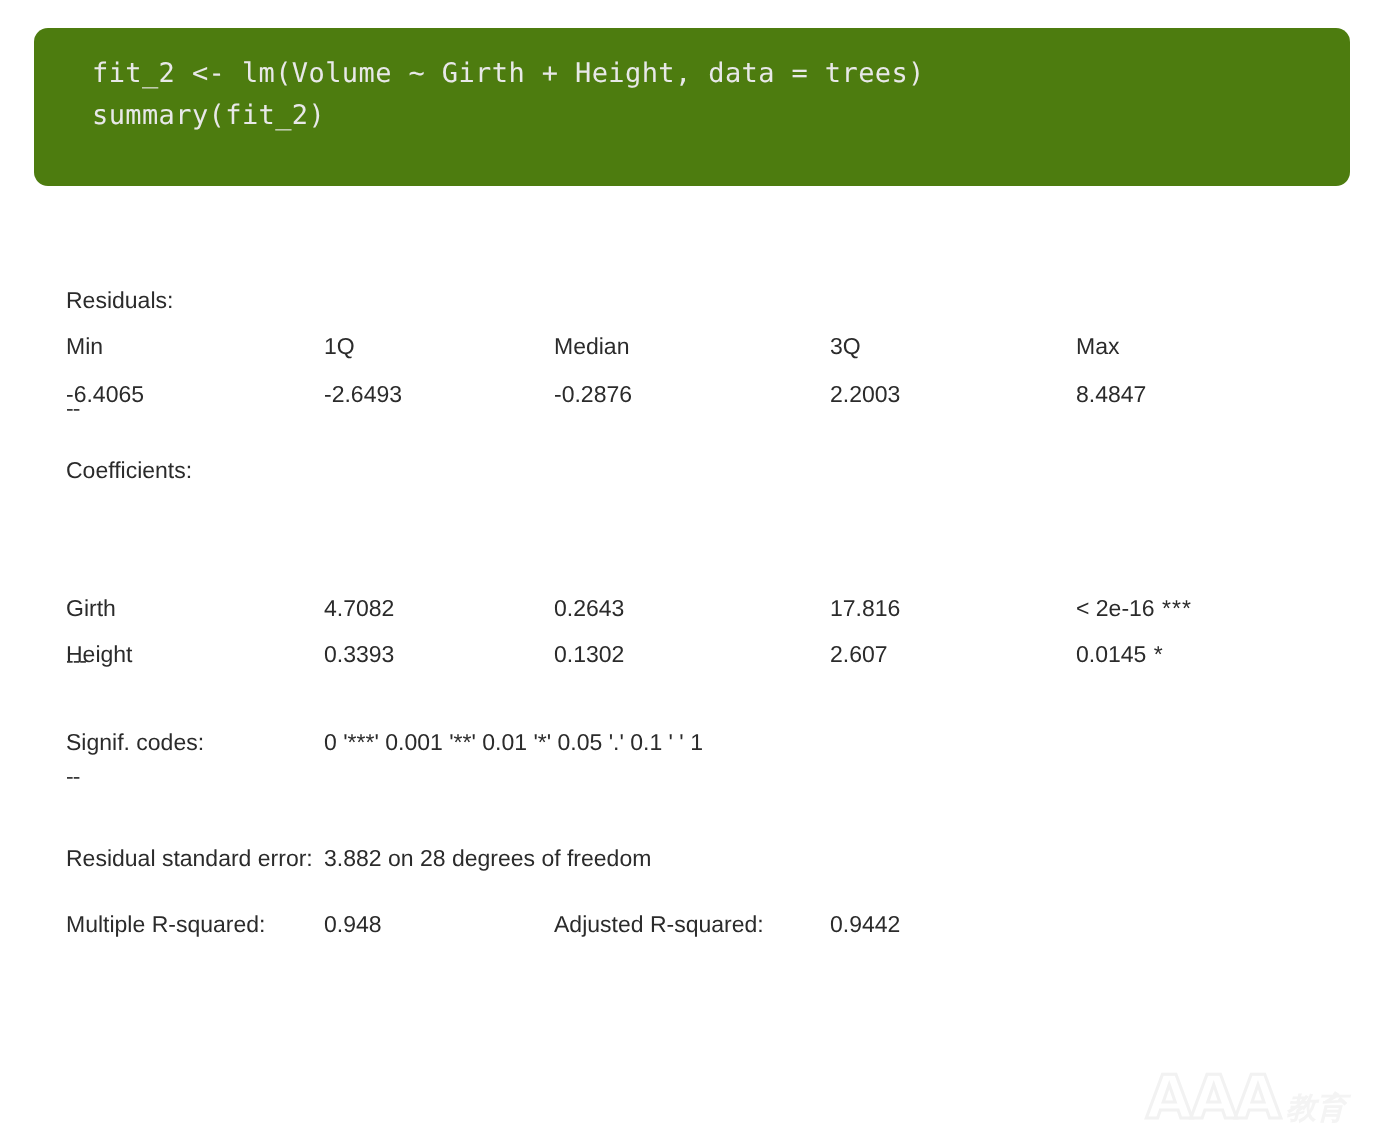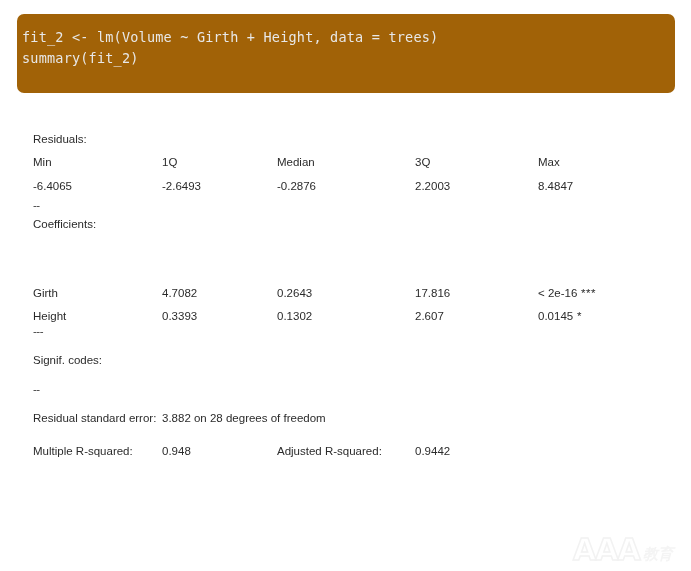--- a/index.html
+++ b/index.html
@@ -16,24 +16,24 @@
     color: #2b2b2b;
   }
 
   
   .code-block {
     position: absolute;
     left: 17px;
     top: 14px;
     width: 658px;
     height: 79px;
-    background: #a16207;
+    background: #4d7c0f;
     border-radius: 7px;
     box-sizing: border-box;
-    padding: 13px 0 0 5px;
+    padding: 13px 0 0 29px;
   }
   .code-line {
     font-family: "DejaVu Sans Mono", "Liberation Mono", monospace;
     font-size: 13.5px;
     line-height: 21px;
     color: #e8e8e8;
     white-space: pre;
     letter-spacing: 0.2px;
   }
 
@@ -46,20 +46,21 @@
     height: 571px;
   }
   .row {
     position: absolute;
     left: 0;
     width: 691px;
     height: 16px;
     font-size: 11.5px;
     line-height: 16px;
     white-space: nowrap;
+    margin-top: 12px;
   }
   .cell {
     position: absolute;
     top: 0;
     white-space: nowrap;
   }
   .c0 { left: 33px; }
   .c1 { left: 162px; }
   .c2 { left: 277px; }
   .c3 { left: 415px; }
@@ -162,20 +163,21 @@
     <span class="cell c1">0.3393</span>
     <span class="cell c2">0.1302</span>
     <span class="cell c3">2.607</span>
     <span class="cell c4"><span>0.0145</span><span class="stars">&nbsp;</span><span class="stars">*</span></span>
   </div>
 
   <div class="sep" style="top:323px;">---</div>
 
   <div class="row" style="top:352px;">
     <span class="cell c0">Signif. codes:</span>
+    <span class="cell c1">0 '***' 0.001 '**' 0.01 '*'  0.05 '.' 0.1 ' ' 1</span>
   </div>
 
   <div class="sep" style="top:381px;">--</div>
 
   <div class="row" style="top:410px;text-align:right;">
     <span class="cell c0">Residual standard error:</span>
     <span class="cell c1">3.882 on 28 degrees of  freedom</span>
   </div>
 
   <div class="row" style="top:443px;">

